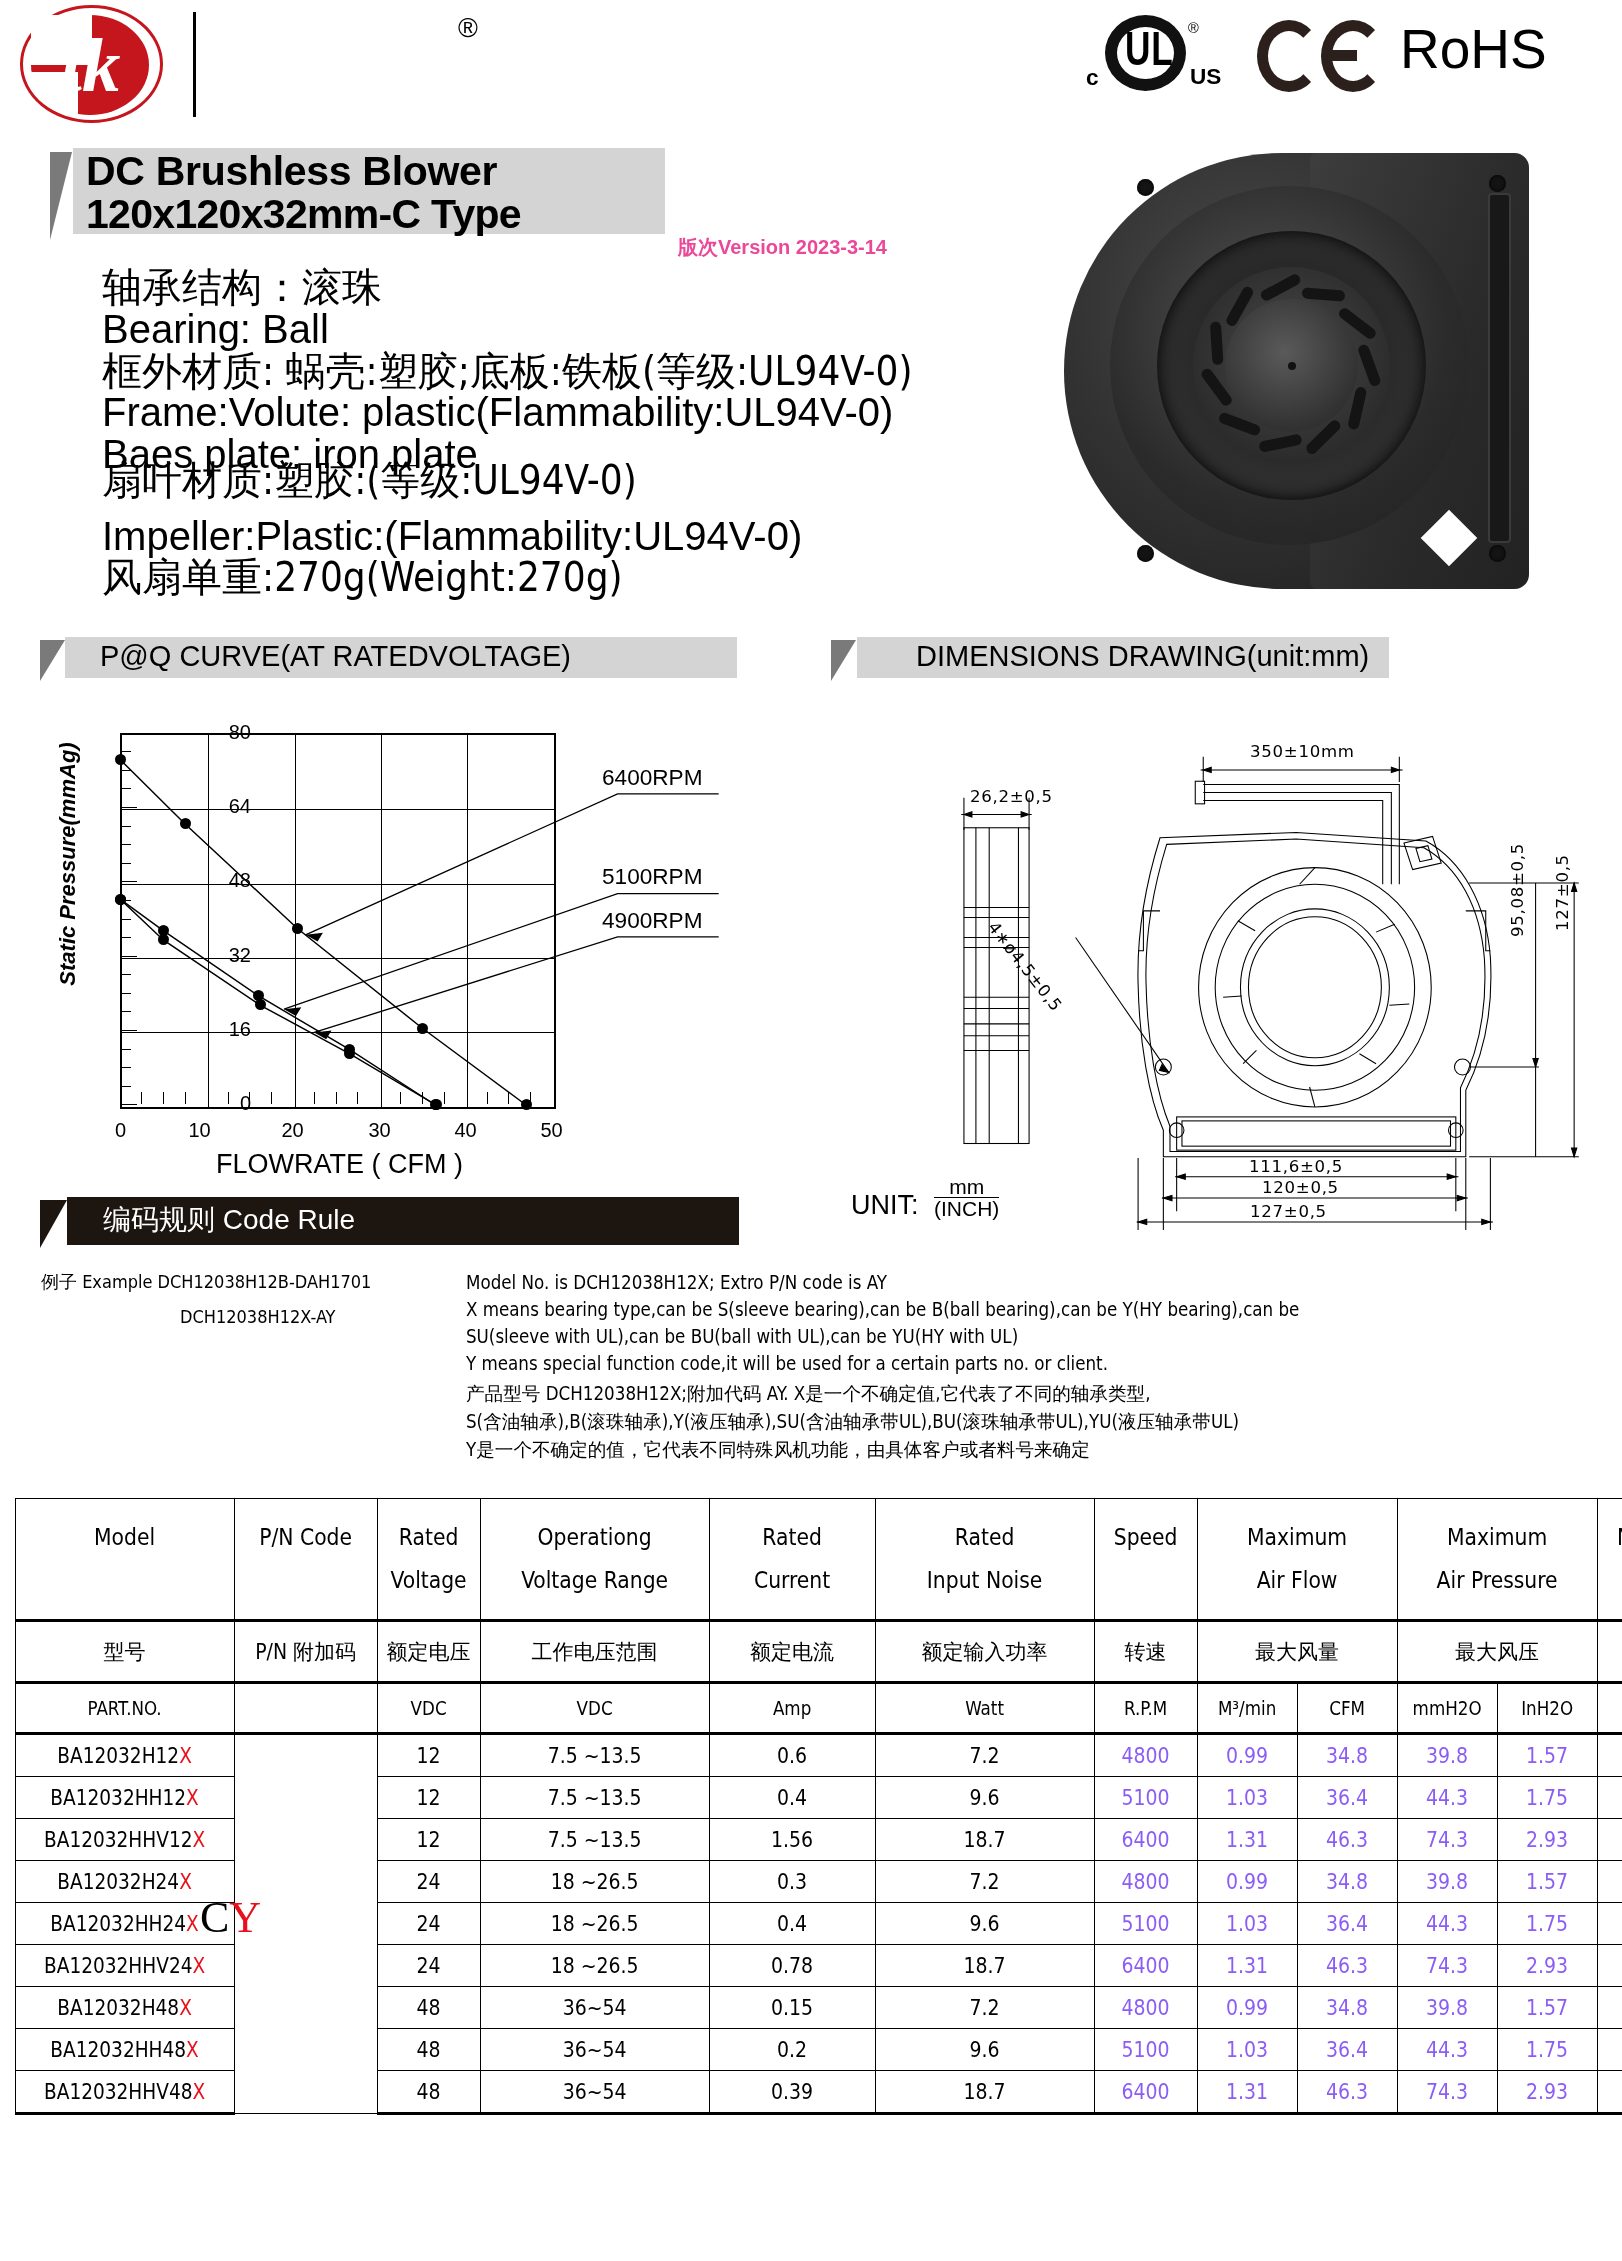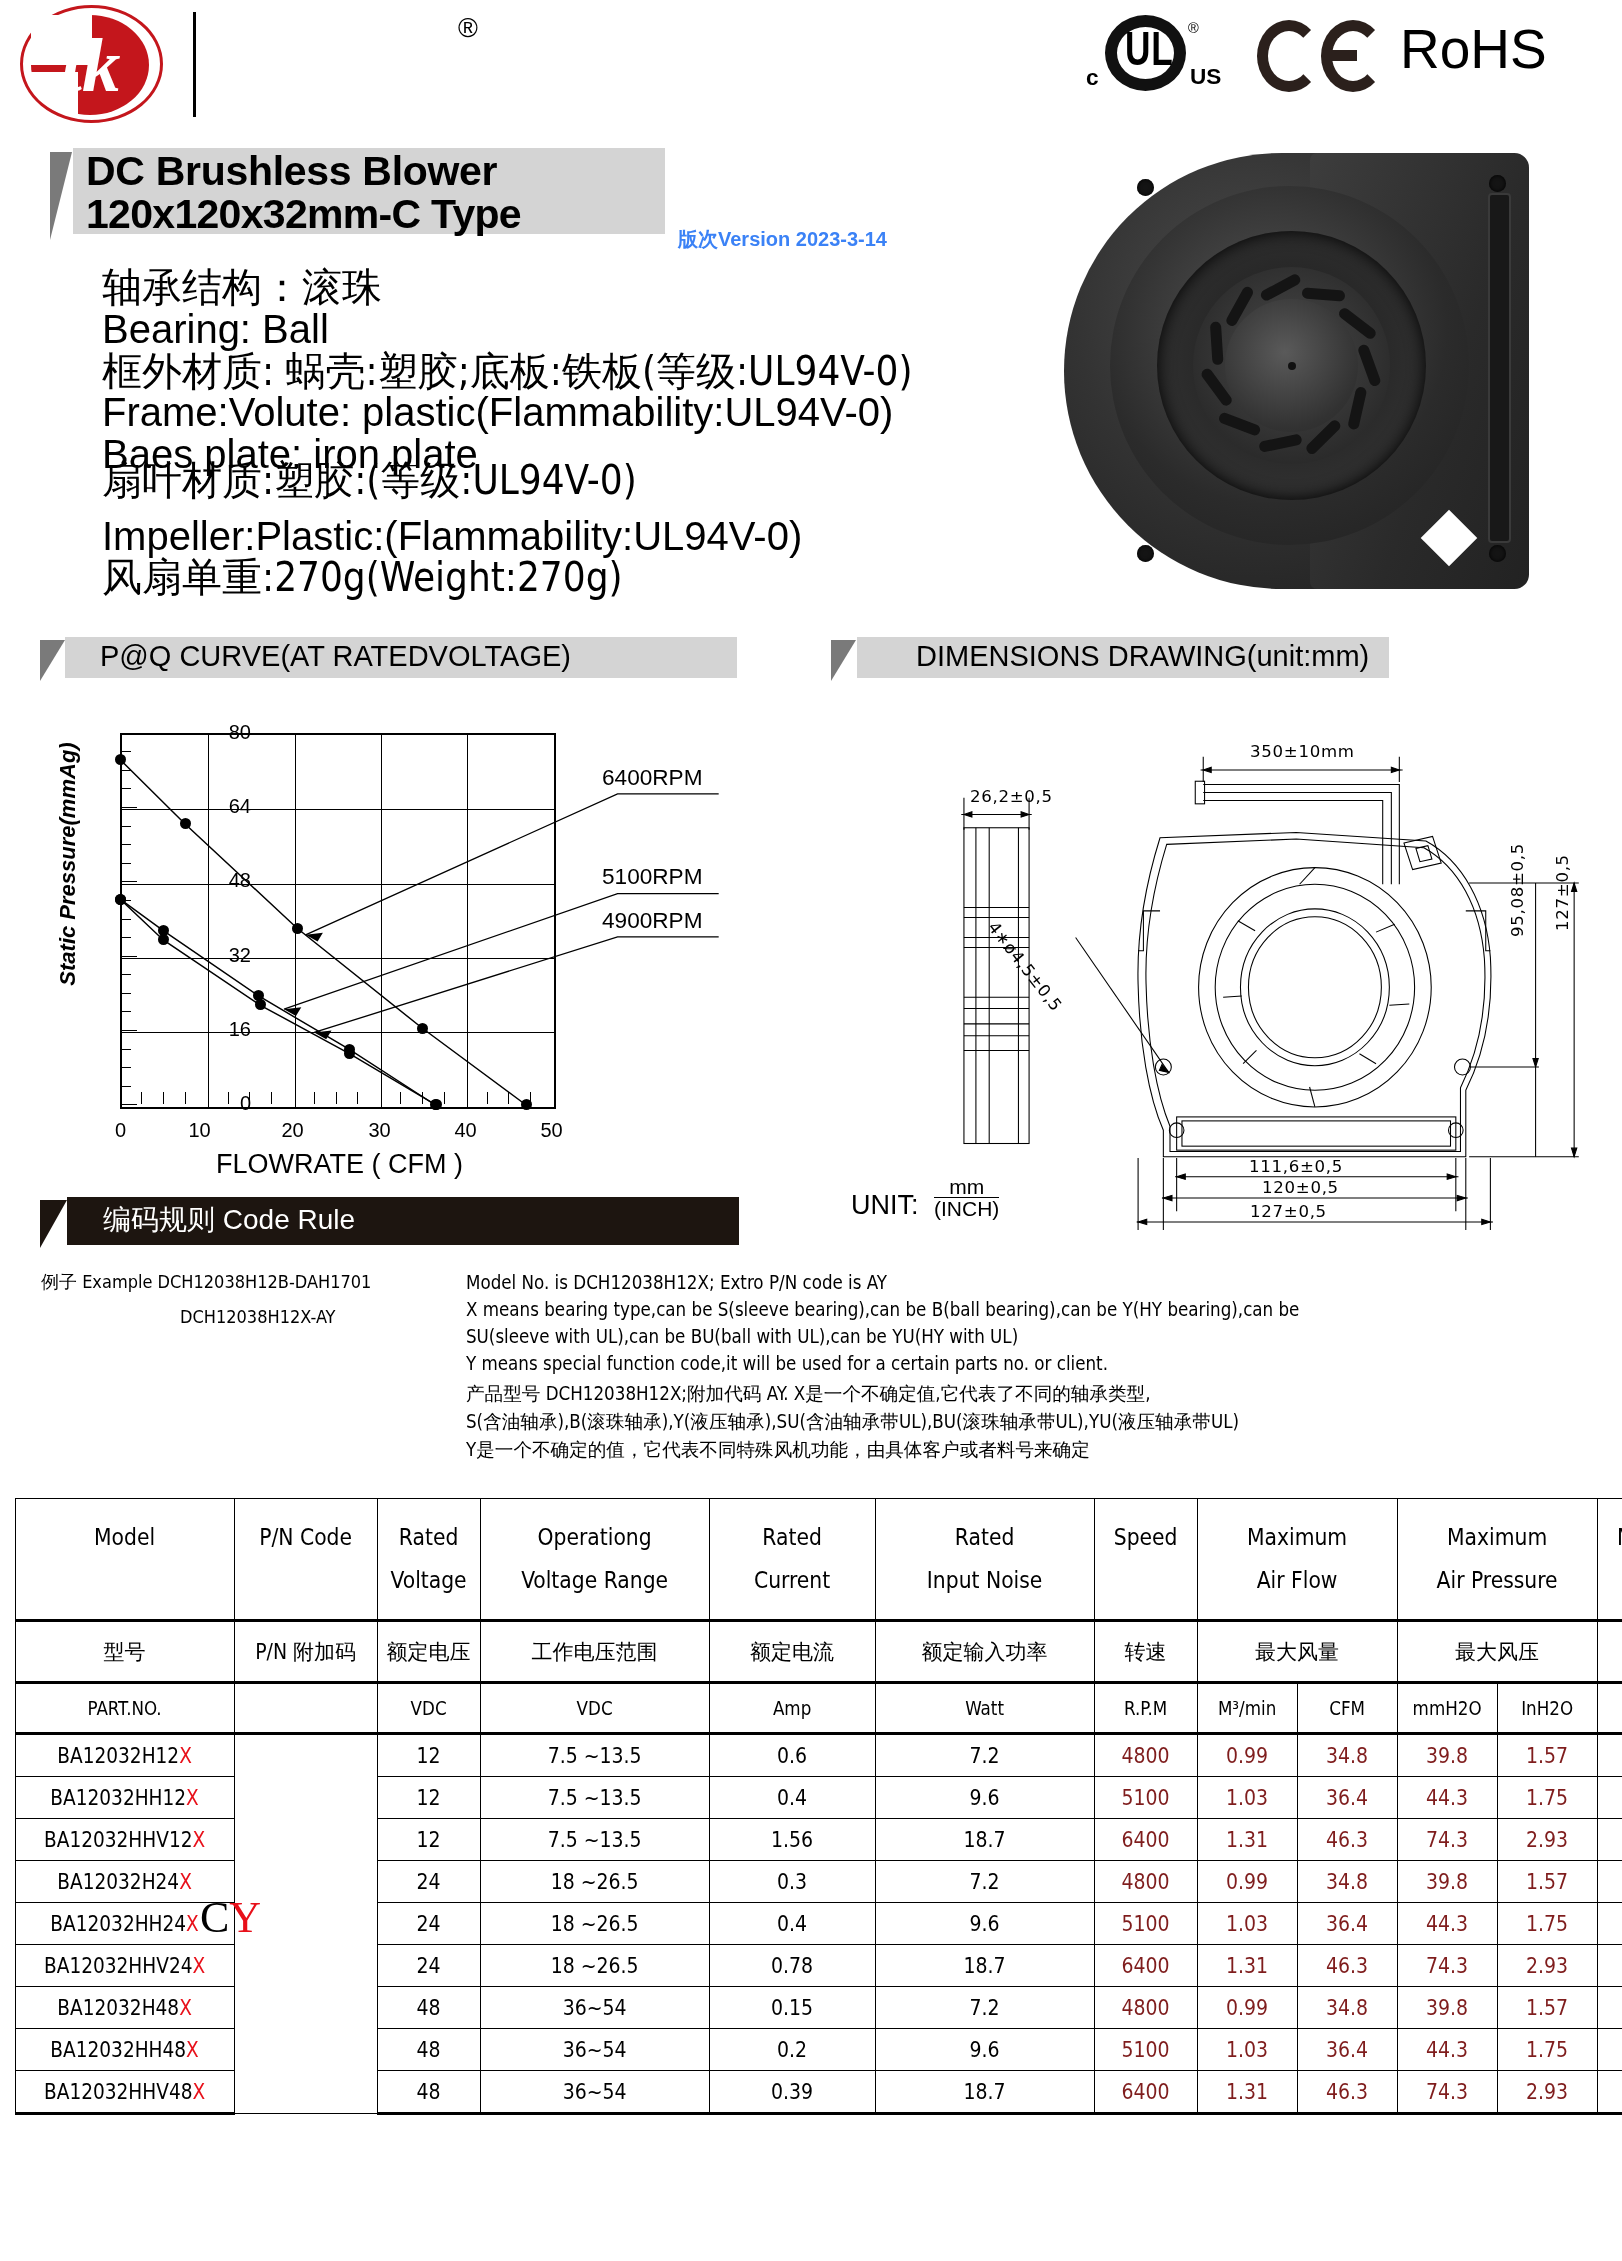--- a/index.html
+++ b/index.html
@@ -30,21 +30,21 @@
   #ce-mark .c{left:0;}
   #ce-mark .e{left:64px;}
   #ce-mark .ebar{position:absolute;left:73px;top:30px;width:27px;height:11.3px;background:#2b201c;}
   #rohs{left:1400px;top:16.6px;font-size:55px;font-weight:normal;}
 
   
   #title-tri{position:absolute;left:50px;top:152px;width:0;height:0;border-left:22.6px solid #7a7a7a;border-bottom:88px solid transparent;}
   #title-box{position:absolute;left:73px;top:148px;width:592px;height:86px;background:#d4d4d4;}
   #title-l1{position:absolute;left:86px;top:150px;font-size:41px;font-weight:bold;letter-spacing:-0.3px;line-height:1.05;}
   #title-l2{position:absolute;left:86px;top:193px;font-size:41px;font-weight:bold;letter-spacing:-0.7px;line-height:1.05;}
-  #version{position:absolute;left:678px;top:226px;font-size:20px;font-weight:bold;color:#3b82f6;font-family:"Liberation Sans",sans-serif;}
+  #version{position:absolute;left:678px;top:234px;font-size:20px;font-weight:bold;color:#ec4899;font-family:"Liberation Sans",sans-serif;}
 
   .spec{position:absolute;left:83px;font-size:40px;line-height:1;white-space:nowrap;font-family:"DejaVu Sans",sans-serif;font-stretch:condensed;margin-left:19px;}
   .spec-en{font-family:"Liberation Sans",sans-serif;}
 
   
   #photo{position:absolute;left:1057px;top:146px;width:512px;height:459px;}
   #photo .body{position:absolute;left:6.7px;top:6.7px;width:459px;height:436px;background:#2f2f2f;border-radius:219px 17.3px 17.3px 219px;
       background-image:radial-gradient(ellipse at 40% 35%,#4c4c4c 0%,#333 45%,#262626 75%,#1d1d1d 100%);}
   #photo .sq{position:absolute;left:253px;top:6.7px;width:219px;height:436px;background:#2d2d2d;border-radius:6.7px 14.6px 14.6px 6.7px;
       background-image:linear-gradient(110deg,#3d3d3d 0%,#2a2a2a 60%,#222 100%);}
@@ -97,21 +97,21 @@
   
   #spectable{position:absolute;left:14.6px;top:1498px;width:1594px;border-collapse:collapse;table-layout:fixed;}
   #spectable td{border:1.3px solid #000;text-align:center;font-family:"DejaVu Sans",sans-serif;font-stretch:condensed;padding:0;}
   .hd{height:120px;font-size:22.6px;line-height:1.9;border-bottom:3.3px solid #000 !important;}
   .hd2{height:59px;font-size:21px;border-bottom:3.3px solid #000 !important;}
   .hd3{height:48px;font-size:18.6px;border-bottom:3.3px solid #000 !important;}
   .drow td{height:41px;font-size:21px;}
   .drow td.model{font-size:20.6px;text-align:left;padding-left:6.7px;border-bottom:3.3px solid #000;}
   .drow td.cyl{border-left:1.3px solid #000;border-right:1.3px solid #000;border-top:none;border-bottom:none;}
   .xred{color:#e8101a;}
-  .cyan{color:#7f1d1d;}
+  .cyan{color:#8b5cf6;}
   #cy-letter{position:absolute;left:200px;top:1892px;font-size:44px;font-family:"Liberation Serif",serif;}
   #cy-letter .y{color:#e8101a;}
   .thickrow td{border-bottom:3.3px solid #000 !important;}
 </style>
 </head>
 <body>
 
 <div id="header">
   <div id="logo-mark">
     <div class="ell-outer"></div>

